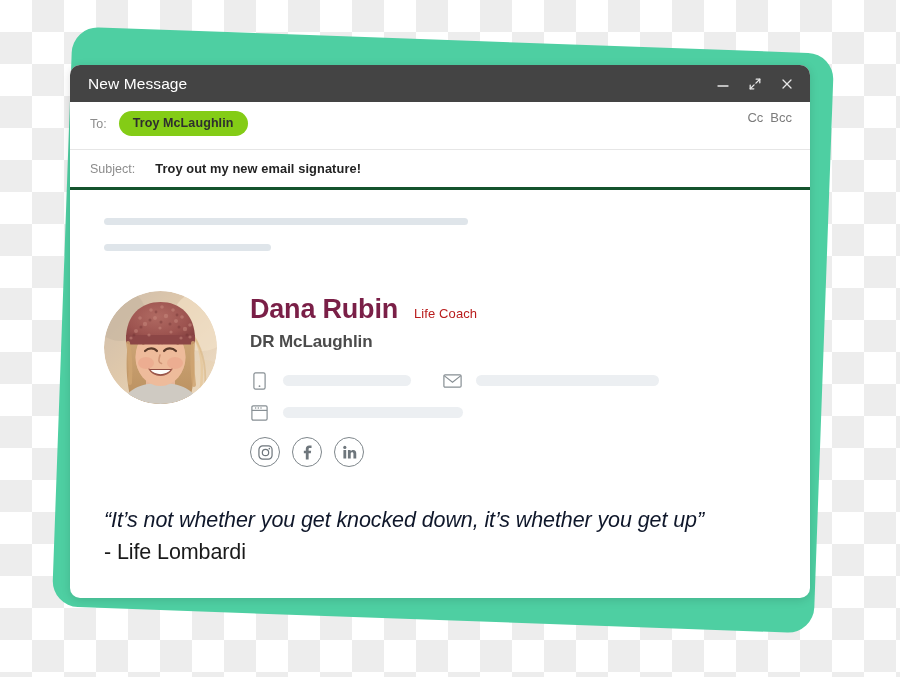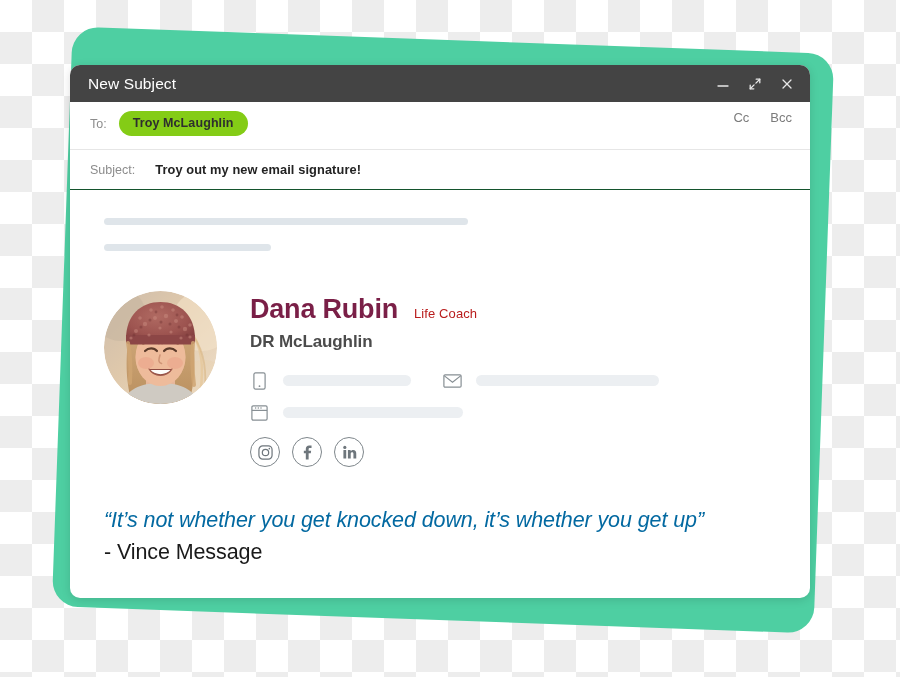--- a/index.html
+++ b/index.html
@@ -107,34 +107,34 @@
     font-weight: 700;
     color: #2e2e2e;
     letter-spacing: 0.1px;
     cursor: pointer;
   }
   .ccbcc {
     margin-left: auto;
     font-size: 13px;
     color: #7b7b7b;
     display: flex;
-    gap: 21px;
+    gap: 7px;
     position: relative;
     top: -6px;
   }
   .ccbcc span { cursor: pointer; }
 
   
   .subject-row {
     height: 40px;
     min-height: 40px;
     display: flex;
     align-items: center;
     padding: 0 20px;
-    border-bottom: 1px solid #14532d;
+    border-bottom: 3px solid #14532d;
     box-sizing: border-box;
   }
   .subject-value {
     font-size: 12.8px;
     font-weight: 700;
     color: #232323;
     margin-left: 8px;
     letter-spacing: 0.1px;
   }
 
@@ -250,41 +250,41 @@
   .social svg { display: block; }
 
   
   .quote-block {
     margin-top: 40px;
     padding-left: 0;
   }
   .quote-text {
     font-size: 21.5px;
     font-style: italic;
-    color: #0369a1;
+    color: #0f172a;
     line-height: 1.28;
     letter-spacing: -0.1px;
   }
   .quote-author {
     font-size: 21.5px;
     font-style: normal;
     color: #1a1a1a;
     margin-top: 5px;
     letter-spacing: -0.1px;
   }
 </style>
 </head>
 <body>
 
 <div class="green-card"></div>
 
 <div class="window">
 
   <div class="titlebar">
-    <div class="titlebar-title">New Subject</div>
+    <div class="titlebar-title">New Message</div>
     <div class="titlebar-controls">
       <div class="tb-btn">
         <svg width="14" height="14" viewBox="0 0 14 14">
             <line x1="2" y1="9" x2="12" y2="9" stroke="currentColor" stroke-width="1.3" stroke-linecap="round"></line>
           </svg>
       </div>
       <div class="tb-btn">
         <svg width="14" height="14" viewBox="0 0 14 14" fill="none" stroke="currentColor" stroke-width="1.3" stroke-linecap="round" stroke-linejoin="round">
           <path d="M8.2 2.2 h3.6 v3.6"></path>
             <path d="M11.8 2.2 L7.9 6.1"></path>
@@ -484,17 +484,17 @@
               <rect x="1.5" y="5.4" width="3" height="9.1" rx="0.3"></rect>
               <path d="M6.3 5.4 h2.9 v1.3 c0.5 -0.9 1.5 -1.5 2.8 -1.5 c2.1 0 3.2 1.3 3.2 3.8 v5.5 h-3 V9.5 c0 -1.2 -0.4 -1.9 -1.4 -1.9 c-0.9 0 -1.5 0.6 -1.5 1.9 v5 h-3 Z"></path>
             </svg>
           </div>
         </div>
       </div>
     </div>
 
     <div class="quote-block">
       <div class="quote-text">“It’s not whether you get knocked down, it’s whether you get up”</div>
-      <div class="quote-author">- Vince Message</div>
+      <div class="quote-author">- Life Lombardi</div>
     </div>
 
   </div>
 </div>
 
 </body></html>

